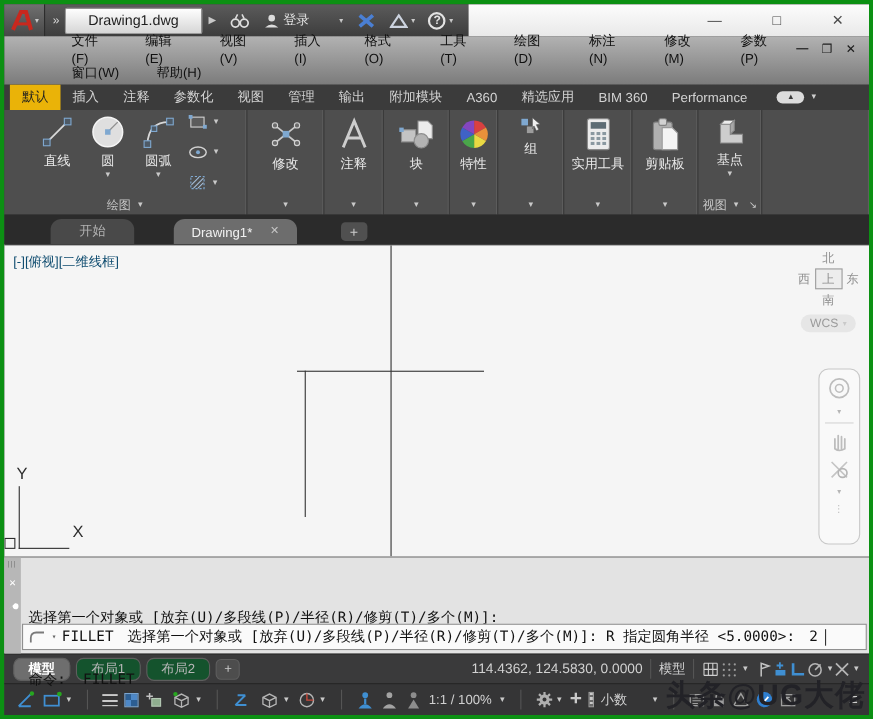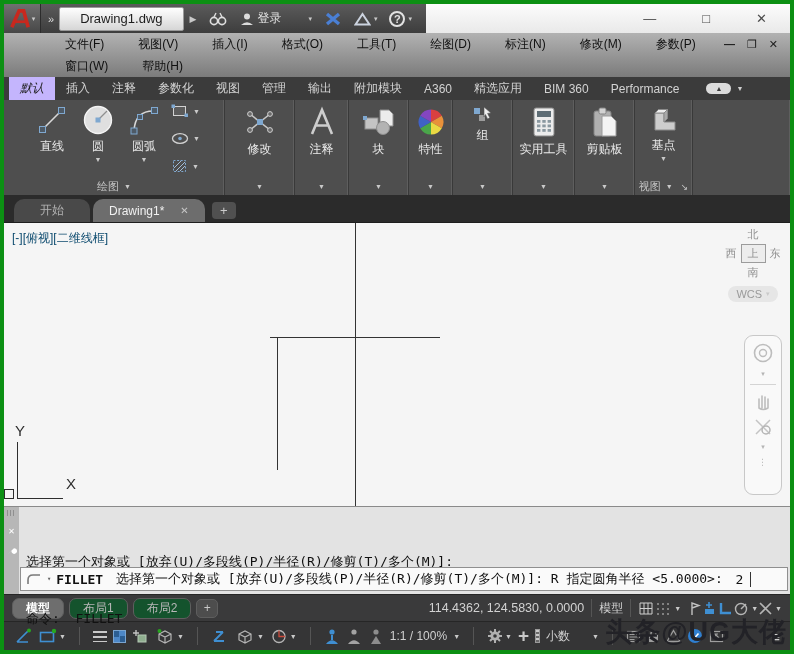--- a/index.html
+++ b/index.html
@@ -23,39 +23,39 @@
 
   
   .menubar { height:44px; background:linear-gradient(#b2b2b2,#7b7b7b); flex:0 0 auto; font-size:12px; color:#101010; }
   .menurow { height:22px; display:flex; align-items:center; padding-left:44px; }
   .menu-item { padding:0 17px; }
   .doc-ctrl { margin-left:auto; padding-right:12px; display:flex; gap:12px; color:#1c1c1c; font-size:11px; font-weight:bold; }
 
   
   .rtabs { height:23px; background:#3b3b3b; display:flex; align-items:stretch; padding-left:5px; font-size:12px; color:#d3d3d3; flex:0 0 auto; }
   .rtab { display:flex; align-items:center; padding:0 11px; }
-  .rtab.active { background:#c4b5fd; color:#1f1f1f;font-style:italic; }
+  .rtab.active { background:#eab308; color:#1f1f1f; }
   .collapse-pill { margin-left:16px; align-self:center; background:#dcdcdc; border-radius:9px; padding:2px 9px; color:#3a3a3a; font-size:7px; }
   .collapse-caret { align-self:center; margin-left:5px; font-size:7px; color:#cfcfcf; }
 
   
   .ribbon { height:95px; background:#4e4e4e; display:flex; flex:0 0 auto; }
   .panel { border-right:1px solid #393939; box-shadow:inset -1px 0 0 #5e5e5e; display:flex; flex-direction:column; }
   .panel-body { flex:1; display:flex; justify-content:center; }
   .panel-foot { height:17px; display:flex; align-items:center; justify-content:center; color:#c6c6c6; font-size:11px; gap:5px; }
   .launcher { font-size:9px; color:#c6c6c6; margin-left:3px; }
   .big { display:flex; flex-direction:column; align-items:center; padding-top:5px; gap:1px; font-size:12px; color:#e9e9e9; flex:1; justify-content:flex-start; }
   .big .lbl { margin-top:1px; }
   .draw-tools { display:flex; padding:3px 2px 0 5px;justify-content:flex-end; }
   .tool { width:46px; display:flex; flex-direction:column; align-items:center; gap:1px; font-size:12px; color:#e9e9e9; }
   .small-col { display:flex; flex-direction:column; justify-content:space-between; padding:4px 4px 4px 2px; }
   .srow { display:flex; align-items:center; gap:4px; }
 
   
-  .filetabs { height:27px; background:#2b2b2b; display:flex; align-items:flex-end; padding-left:10px; flex:0 0 auto; }
+  .filetabs { height:27px; background:#2b2b2b; display:flex; align-items:flex-end; padding-left:42px; flex:0 0 auto;gap:33px; }
   .ftab { height:23px; border-radius:10px 10px 0 0; background:#494949; color:#b2b2b2; font-size:12px; display:flex; align-items:center; padding:0 26px; margin-right:3px; }
   .ftab.active { background:#6d6d6d; color:#f1f1f1; padding:0 16px; gap:16px; }
   .ftab .x { font-size:10px; color:#c6c6c6; }
   .newtab { width:24px; height:17px; border-radius:4px; background:#505050; color:#cccccc; display:flex; align-items:center; justify-content:center; font-size:13px; margin:0 0 3px 4px; }
 
   
   .canvas { flex:1; background:#f5f5f5; position:relative; border-top:1px solid #1e1e1e; overflow:hidden; }
   .vp-label { position:absolute; left:8px; top:7px; font-size:12px; color:#0c4a6e; }
   .dline { position:absolute; background:#333; }
   .viewcube { position:absolute; right:4px; top:4px; width:66px; display:flex; flex-direction:column; align-items:center; color:#8f8f8f; font-size:11px; }
@@ -68,21 +68,21 @@
   .ucs-line { position:absolute; background:#2e2e2e; }
   .ucs-origin { position:absolute; width:10px; height:10px; border:1px solid #2e2e2e; }
 
   
   .cmd { height:88px; background:#e3e3e3; position:relative; border-top:1px solid #8a8a8a; font-family:"DejaVu Sans Mono",monospace; flex:0 0 auto; }
   .gutter { position:absolute; left:0; top:0; bottom:0; width:15px; background:#b7b7b7; display:flex; flex-direction:column; align-items:center; padding-top:3px; gap:9px; }
   .grip { width:9px; height:6px; background:repeating-linear-gradient(90deg,#8f8f8f 0 1px,transparent 1px 3px); }
   .g-x { color:#ffffff; font-size:10px; font-weight:bold; }
   .hist { padding:7px 4px 0 22px; font-size:13px; color:#111; line-height:19px; white-space:pre; }
   .cmdline { position:absolute; left:16px; right:2px; bottom:3px; height:24px; background:#fafafa; border:1px solid #8f8f8f; display:flex; align-items:center; font-size:13px; color:#111; padding:0 5px; gap:5px; white-space:pre; }
-  .cmdline b { font-weight:bold; }
+  .cmdline b { font-weight:normal; }
   .cursor-bar { width:1px; height:15px; background:#333; margin-left:2px; }
 
   
   .status1 { height:27px; background:#3a3a3b; display:flex; align-items:center; padding:0 8px; color:#c9c9c9; border-top:1px solid #262626; flex:0 0 auto; }
   .ltab { height:21px; border-radius:7px; padding:0 13px; display:flex; align-items:center; font-size:12px; background:#14532d; color:#b7b7b7; margin-right:5px; border:1px solid #5e5e5e; }
   .ltab.active { background:#6e6e6e; color:#ffffff; font-weight:bold; }
   .lplus { width:22px; height:19px; border-radius:5px; background:#4d4d4d; border:1px solid #5e5e5e; color:#c9c9c9; display:flex; align-items:center; justify-content:center; font-size:12px; }
   .coords { margin-left:auto; font-size:12.5px; color:#d2d2d2; }
   .sep { width:1px; height:18px; background:#555; margin:0 7px; }
   .s-txt { font-size:12px; color:#d0d0d0; }
@@ -145,20 +145,21 @@
     <div class="win-area">
       <span>—</span>
       <span>□</span>
       <span>✕</span>
     </div>
   </div>
 
   <div class="menubar">
     <div class="menurow">
       <span class="menu-item">文件(F)</span>
+      <span class="menu-item">编辑(E)</span>
       <span class="menu-item">视图(V)</span>
       <span class="menu-item">插入(I)</span>
       <span class="menu-item">格式(O)</span>
       <span class="menu-item">工具(T)</span>
       <span class="menu-item">绘图(D)</span>
       <span class="menu-item">标注(N)</span>
       <span class="menu-item">修改(M)</span>
       <span class="menu-item">参数(P)</span>
       <div class="doc-ctrl">
         <span>—</span>

